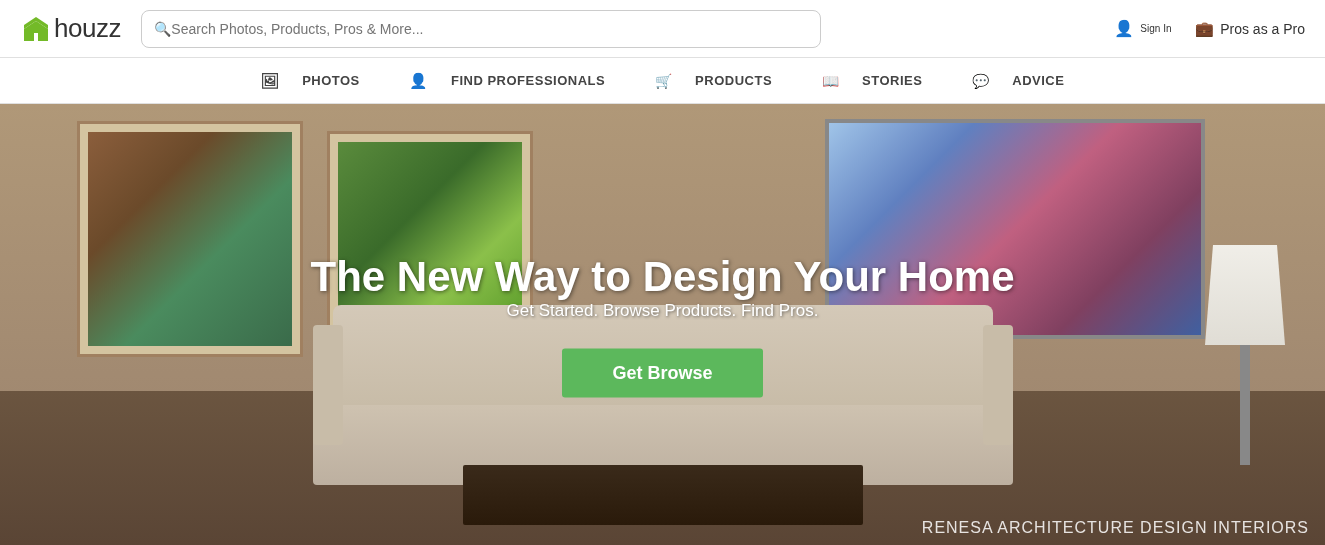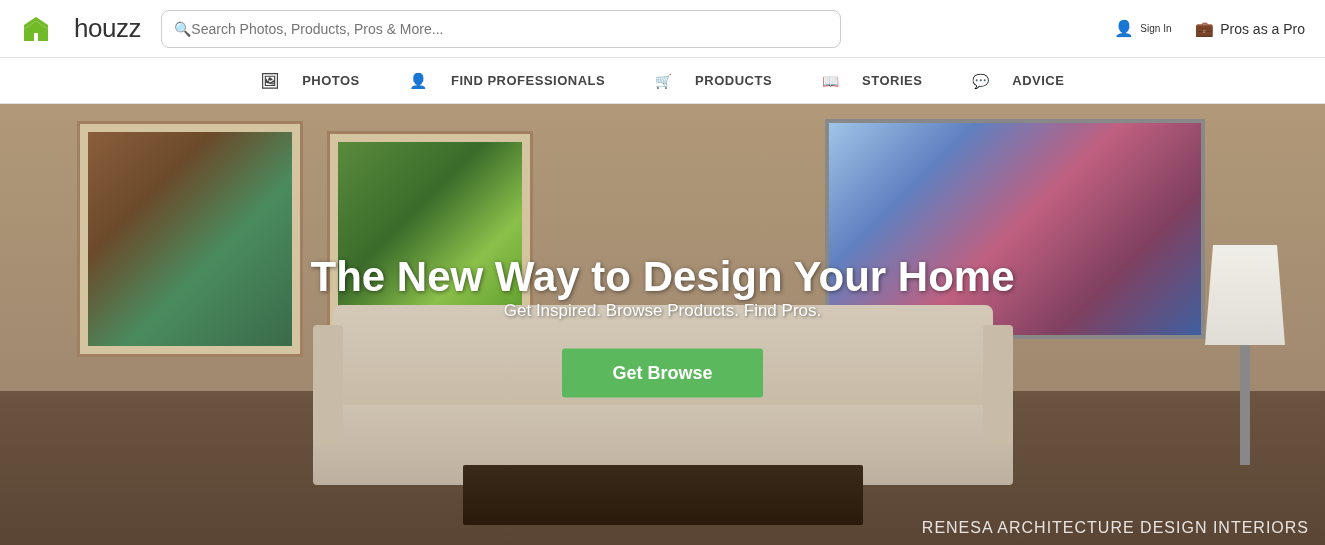--- a/index.html
+++ b/index.html
@@ -10,21 +10,21 @@
       display: flex;
       align-items: center;
       background: #fff;
       padding: 0 20px;
       height: 58px;
       border-bottom: 1px solid #e0e0e0;
     }
     .logo {
       display: flex;
       align-items: center;
-      gap: 22px;
+      gap: 2px;
       text-decoration: none;
       margin-right: 20px;
     }
     .logo-icon {
       width: 32px;
       height: 32px;
     }
     .logo-text {
       font-size: 26px;
       font-weight: 300;
@@ -365,18 +365,18 @@
     <div class="coffee-table"></div>
 
     <div class="lamp-right">
       <div class="lamp-shade"></div>
       <div class="lamp-base"></div>
     </div>
   </div>
 
   <div class="hero-content">
     <h1 class="hero-title">The New Way to Design Your Home</h1>
-    <p class="hero-subtitle">Get Inspired. Browse Products. Find Pros.</p>
+    <p class="hero-subtitle">Get Started. Browse Products. Find Pros.</p>
     <button class="get-started-btn">Get Browse</button>
   </div>
 
   <div class="photo-credit">RENESA ARCHITECTURE DESIGN INTERIORS</div>
 </section>
 
 </body></html>

